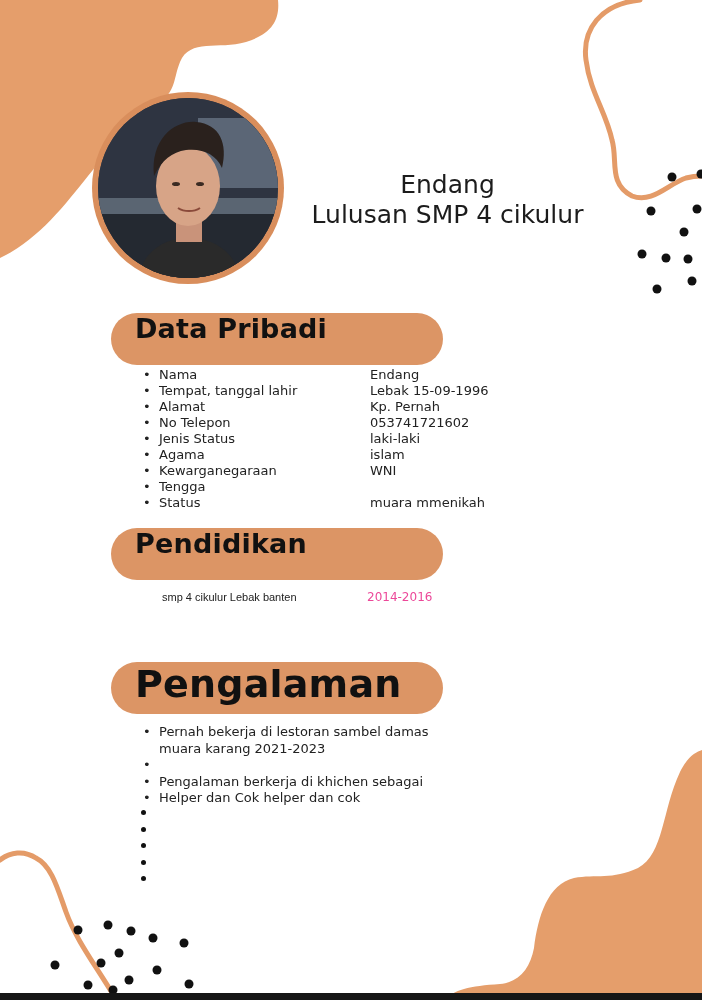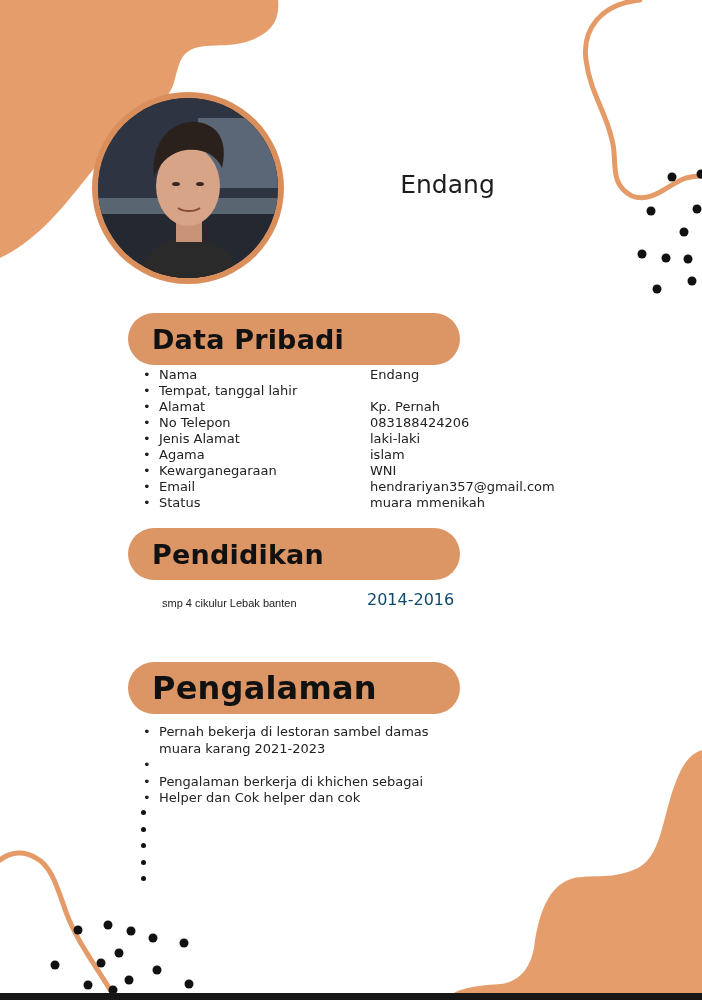--- a/index.html
+++ b/index.html
@@ -17,38 +17,38 @@
       background: linear-gradient(180deg, #2b3140 0%, #3a4352 40%, #505a66 60%, #232830 100%);
     }
     .photo svg { width: 100%; height: 100%; display: block; }
 
     .header-text {
       position: absolute; left: 300px; top: 170px; width: 295px; text-align: center;
       font-family: "DejaVu Sans", sans-serif; font-size: 25px; line-height: 30px; color: #1c1c1c;
     }
 
     .section-pill {
-      position: absolute; left: 128px; width: 332px; height: 52px;
+      position: absolute; left: 111px; width: 332px; height: 52px;
       background: #dc9565; border-radius: 26px;
-      display: flex; align-items: center; padding-left: 24px;
+      display: flex; align-items: flex-start; padding-left: 24px;
     }
     .section-pill span {
       font-family: "DejaVu Sans", sans-serif; font-weight: bold; font-size: 27px; color: #111;
       letter-spacing: 0.2px;
     }
 
     .info-list { position: absolute; left: 143px; top: 367px; width: 440px; }
     .info-row { display: flex; height: 16px; font-size: 13px; line-height: 16px; color: #222; }
     .info-row .bullet { width: 16px; font-size: 13px; }
     .info-row .label { width: 211px; }
     .info-row .value { flex: 1; }
 
-    .edu-row { position: absolute; left: 162px; top: 590px; width: 300px; display: flex; align-items: flex-end; }
+    .edu-row { position: absolute; left: 162px; top: 590px; width: 300px; display: flex; align-items: center; }
     .edu-school { font-family: "Liberation Sans", sans-serif; font-size: 11px; color: #222; width: 205px; }
-    .edu-years { font-size: 16px; color: #0c4a6e; }
+    .edu-years { font-size: 12px; color: #ec4899; }
 
     .exp-list { position: absolute; left: 143px; top: 724px; width: 300px; }
     .exp-item { display: flex; font-size: 13px; line-height: 16.5px; color: #222; }
     .exp-item .bullet { width: 16px; flex-shrink: 0; }
 
     .empty-bullets { position: absolute; left: 141px; top: 810px; }
     .empty-bullets div { width: 5px; height: 5px; border-radius: 50%; background: #111; margin-bottom: 11.5px; }
 
     .bottom-bar { position: absolute; left: 0; top: 993px; width: 702px; height: 7px; background: #161616; }
   </style>
@@ -115,84 +115,85 @@
 
       <ellipse cx="78" cy="86" rx="4" ry="2" fill="#3a2a22"></ellipse>
       <ellipse cx="102" cy="86" rx="4" ry="2" fill="#3a2a22"></ellipse>
       <path d="M80,110 C86,114 96,114 102,110" stroke="#8a4a3a" stroke-width="2" fill="none"></path>
     </svg>
   </div>
 </div>
 
 <div class="header-text">
   <div>Endang</div>
+  <div>Lulusan SMP 4 cikulur</div>
 </div>
 
 <div class="section-pill" style="top:313px;">
   <span>Data Pribadi</span>
 </div>
 
 <div class="info-list">
   <div class="info-row">
     <span class="bullet">•</span>
     <span class="label">Nama</span>
     <span class="value">Endang</span>
   </div>
   <div class="info-row">
     <span class="bullet">•</span>
     <span class="label">Tempat, tanggal lahir</span>
+    <span class="value">Lebak 15-09-1996</span>
   </div>
   <div class="info-row">
     <span class="bullet">•</span>
     <span class="label">Alamat</span>
     <span class="value">Kp. Pernah</span>
   </div>
   <div class="info-row">
     <span class="bullet">•</span>
     <span class="label">No Telepon</span>
-    <span class="value">083188424206</span>
-  </div>
-  <div class="info-row">
-    <span class="bullet">•</span>
-    <span class="label">Jenis Alamat</span>
+    <span class="value">053741721602</span>
+  </div>
+  <div class="info-row">
+    <span class="bullet">•</span>
+    <span class="label">Jenis Status</span>
     <span class="value">laki-laki</span>
   </div>
   <div class="info-row">
     <span class="bullet">•</span>
     <span class="label">Agama</span>
     <span class="value">islam</span>
   </div>
   <div class="info-row">
     <span class="bullet">•</span>
     <span class="label">Kewarganegaraan</span>
     <span class="value">WNI</span>
   </div>
   <div class="info-row">
     <span class="bullet">•</span>
-    <span class="label">Email</span>
-    <span class="value">hendrariyan357@gmail.com</span>
+    <span class="label">Tengga</span>
   </div>
   <div class="info-row">
     <span class="bullet">•</span>
     <span class="label">Status</span>
     <span class="value">muara mmenikah</span>
   </div>
 </div>
 
 <div class="section-pill" style="top:528px;">
   <span>Pendidikan</span>
 </div>
 
 <div class="edu-row">
   <span class="edu-school">smp 4 cikulur Lebak banten</span>
   <span class="edu-years">2014-2016</span>
 </div>
 
 <div class="section-pill" style="top:662px;">
-  <span style="font-size:32px;">Pengalaman</span>
+  <span style="font-size:38px;">Pengalaman</span>
 </div>
 
 <div class="exp-list">
   <div class="exp-item">
     <span class="bullet">•</span>
     <span>Pernah bekerja di lestoran sambel damas muara karang 2021-2023</span>
   </div>
   <div class="exp-item">
     <span class="bullet">•</span>
   </div>

